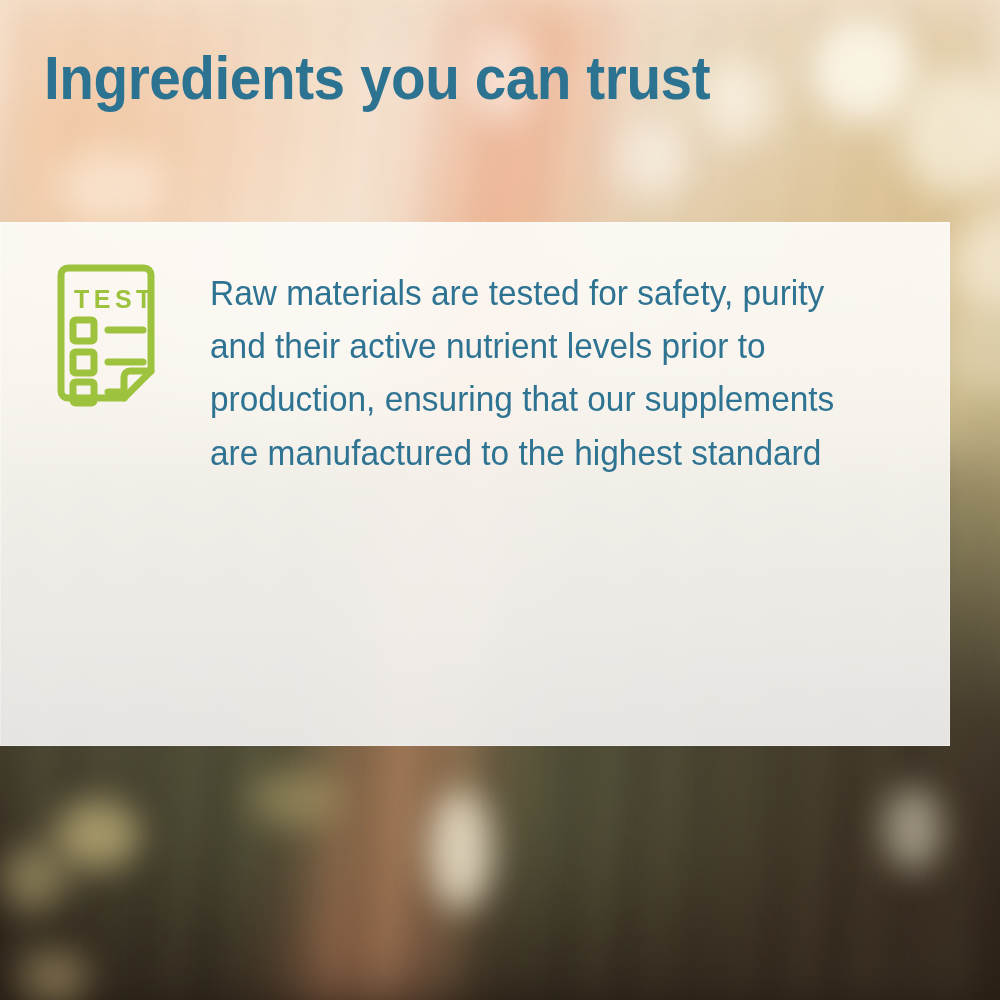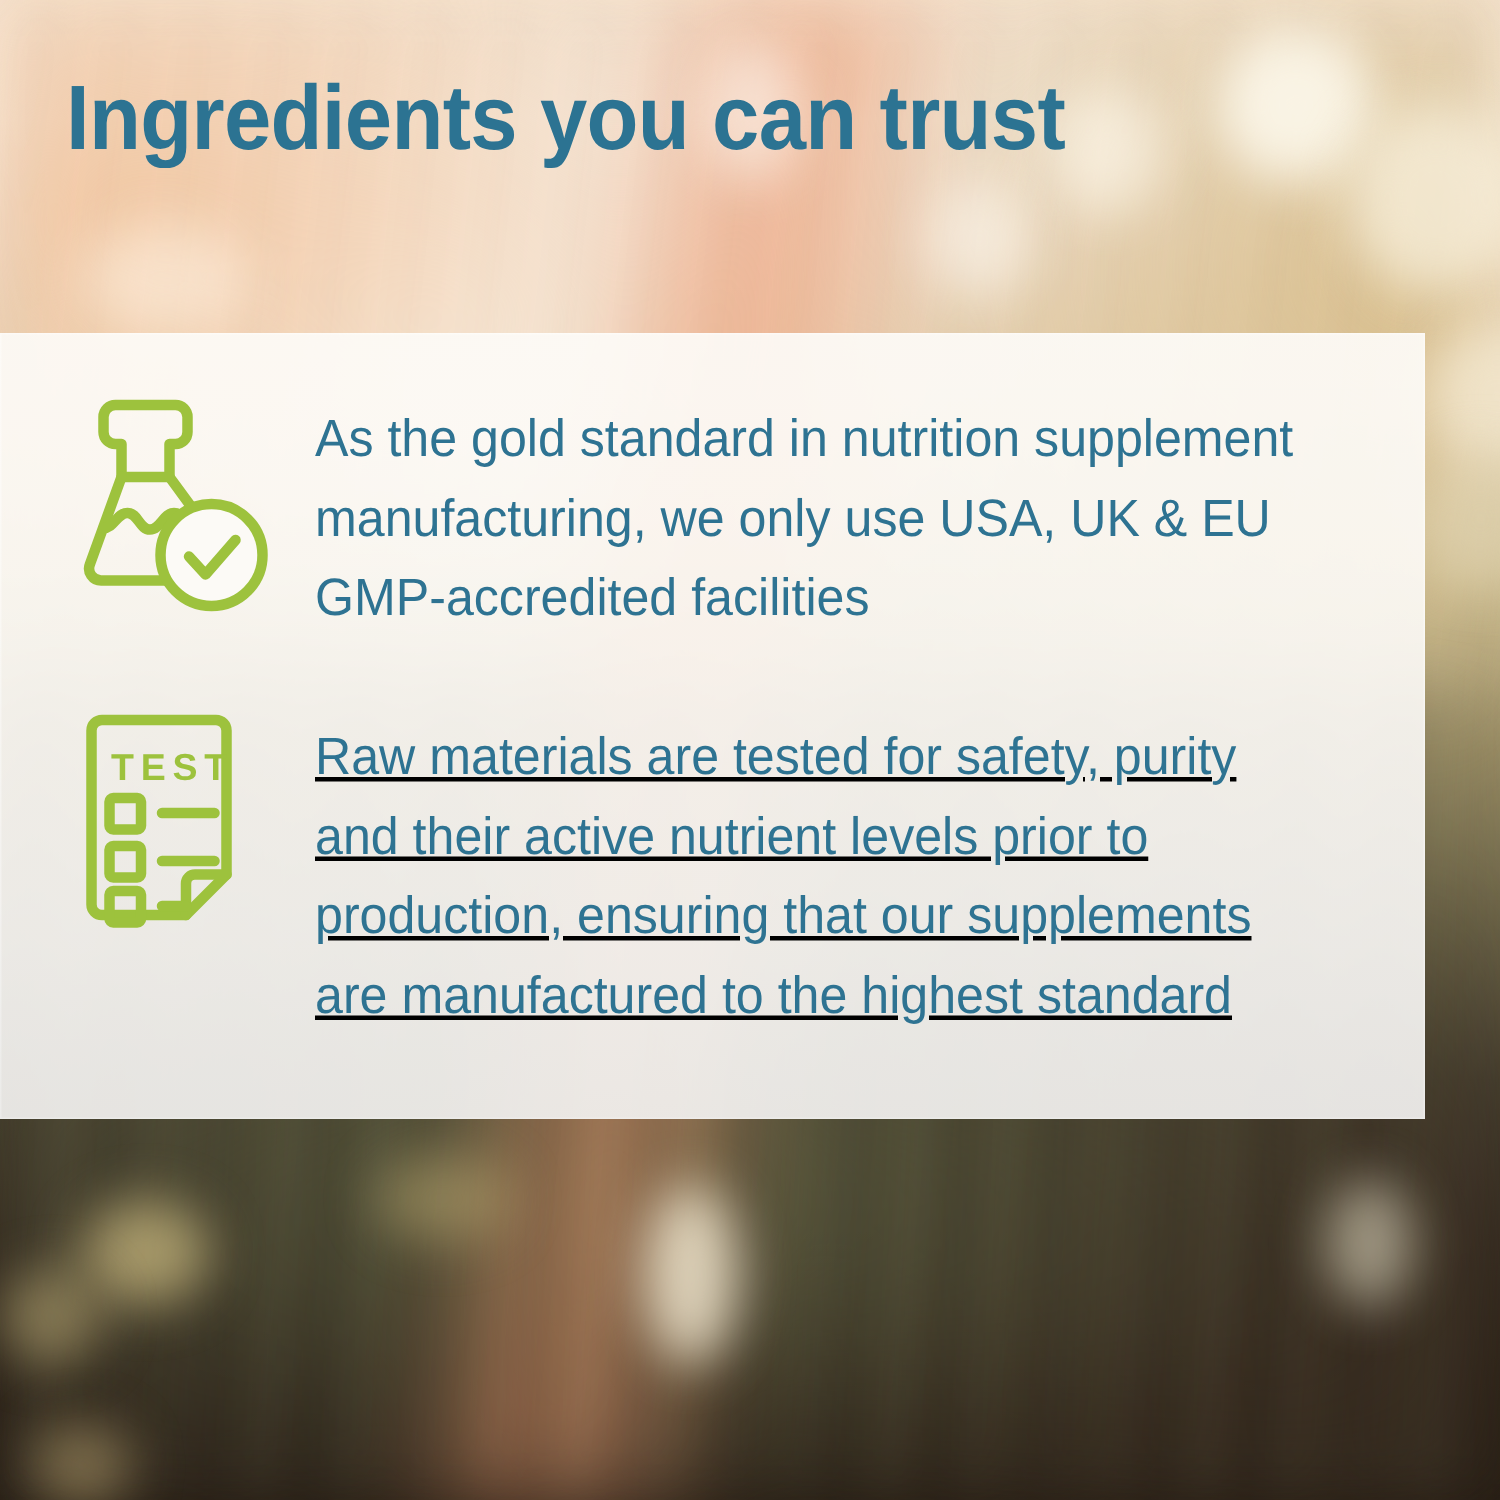--- a/index.html
+++ b/index.html
@@ -196,37 +196,20 @@
   <div class="bokeh" style="left:22px;top:948px;width:66px;height:58px;background:rgba(214,190,130,0.45);"></div>
   <div class="bokeh" style="left:884px;top:786px;width:58px;height:86px;background:rgba(244,236,210,0.55);"></div>
   <div class="bokeh" style="left:250px;top:770px;width:90px;height:58px;background:rgba(212,192,128,0.40);"></div>
 
   <h1 class="headline">Ingredients you can trust</h1>
 
   <div class="panel"></div>
 
   <div class="rows">
 
-    <div class="row">
-      <div class="icon-wrap">
-        <svg width="120" height="140" viewBox="0 0 120 140" fill="none" stroke="#9dc23d" stroke-width="7" stroke-linecap="round" stroke-linejoin="round">
-
-          <path d="M21 10 h40 a8 8 0 0 1 8 8 v10 a8 8 0 0 1 -8 8 h-4 v22 h-32 v-22 h-4 a8 8 0 0 1 -8 -8 v-10 a8 8 0 0 1 8 -8 z"></path>
-
-          <path d="M25 58 L4 116 a8 8 0 0 0 7.5 11 H92 a8 8 0 0 0 7.5 -11 L57 58"></path>
-
-          <path d="M13 92 c7 0 9 -10 16 -10 c7 0 8 11 15 11 c7 0 9 -11 16 -11 c7 0 8 10 15 10"></path>
-
-          <circle cx="85" cy="110" r="34" fill="#fcfaf6"></circle>
-
-          <path d="M70 111 l11 12 l20 -23"></path>
-        </svg>
-      </div>
-      <p class="row-text">As the gold standard in nutrition supplement manufacturing, we only use USA, UK &amp; EU GMP-accredited facilities</p>
-    </div>
 
     <div class="row">
       <div class="icon-wrap">
         <svg width="120" height="152" viewBox="0 0 120 152" fill="none" stroke="#9dc23d" stroke-width="7" stroke-linecap="round" stroke-linejoin="round">
 
           <path d="M12 8 h76 a7 7 0 0 1 7 7 v96 l-27 27 H12 a7 7 0 0 1 -7 -7 V15 a7 7 0 0 1 7 -7 z"></path>
           <path d="M95 111 h-21 a6 6 0 0 0 -6 6 v21"></path>
 
           <text x="18" y="48" fill="#9dc23d" stroke="none" font-family="'Liberation Sans', sans-serif" font-size="25" font-weight="700" letter-spacing="4.5">TEST</text>
 

